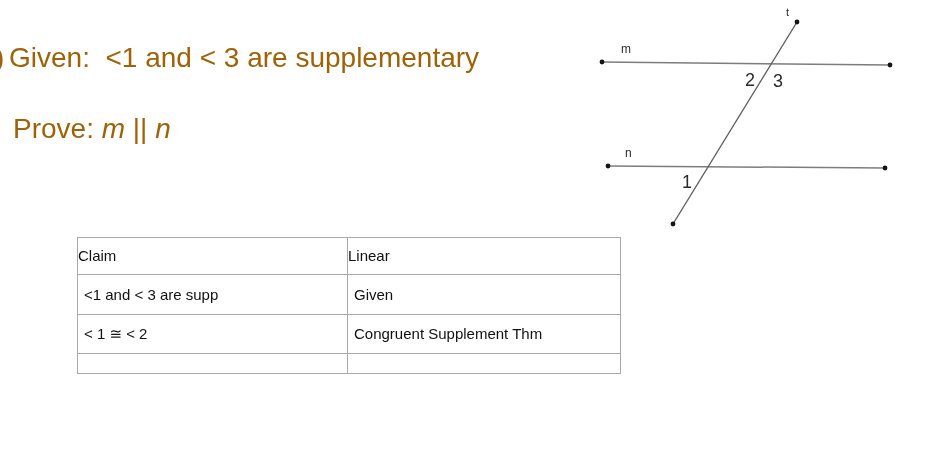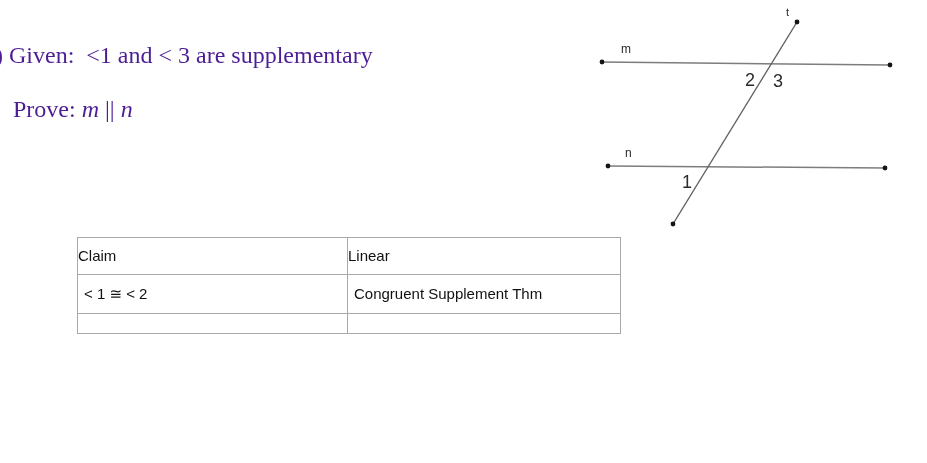--- a/index.html
+++ b/index.html
@@ -9,28 +9,28 @@
     height: 463px;
     background: #ffffff;
     overflow: hidden;
     font-family: "Liberation Sans", sans-serif;
     color: #000;
   }
 
   
   .serif-line {
     position: absolute;
-    font-family: Liberation Serif, serif;
-    font-size: 24px;
-    color: #4c1d95;
+    font-family: Liberation Sans, sans-serif;
+    font-size: 28px;
+    color: #a16207;
     white-space: pre;
   }
   #list-marker { left: -5px; top: 42px; }
   #given-line  { left: 9px;  top: 42px; }
-  #prove-line  { left: 13px; top: 96px; }
+  #prove-line  { left: 13px; top: 113px; }
   .ital { font-style: italic; }
 
   
   #diagram {
     position: absolute;
     left: 580px;
     top: 0;
     width: 347px;
     height: 232px;
   }
@@ -109,20 +109,24 @@
   <table id="proof-table">
     <colgroup>
         <col class="col-claim">
         <col class="col-warrant">
       </colgroup>
     <tbody>
         <tr class="row-header">
       <th>Claim</th>
       <th>Linear</th>
     </tr>
+    <tr class="row-1">
+      <td>&lt;1 and &lt; 3 are supp</td>
+      <td>Given</td>
+    </tr>
     <tr class="row-3">
       <td>&lt; 1 ≅ &lt; 2</td>
       <td>Congruent Supplement Thm</td>
     </tr>
     <tr class="row-empty">
       <td></td>
       <td></td>
     </tr>
   </tbody>
     </table>

